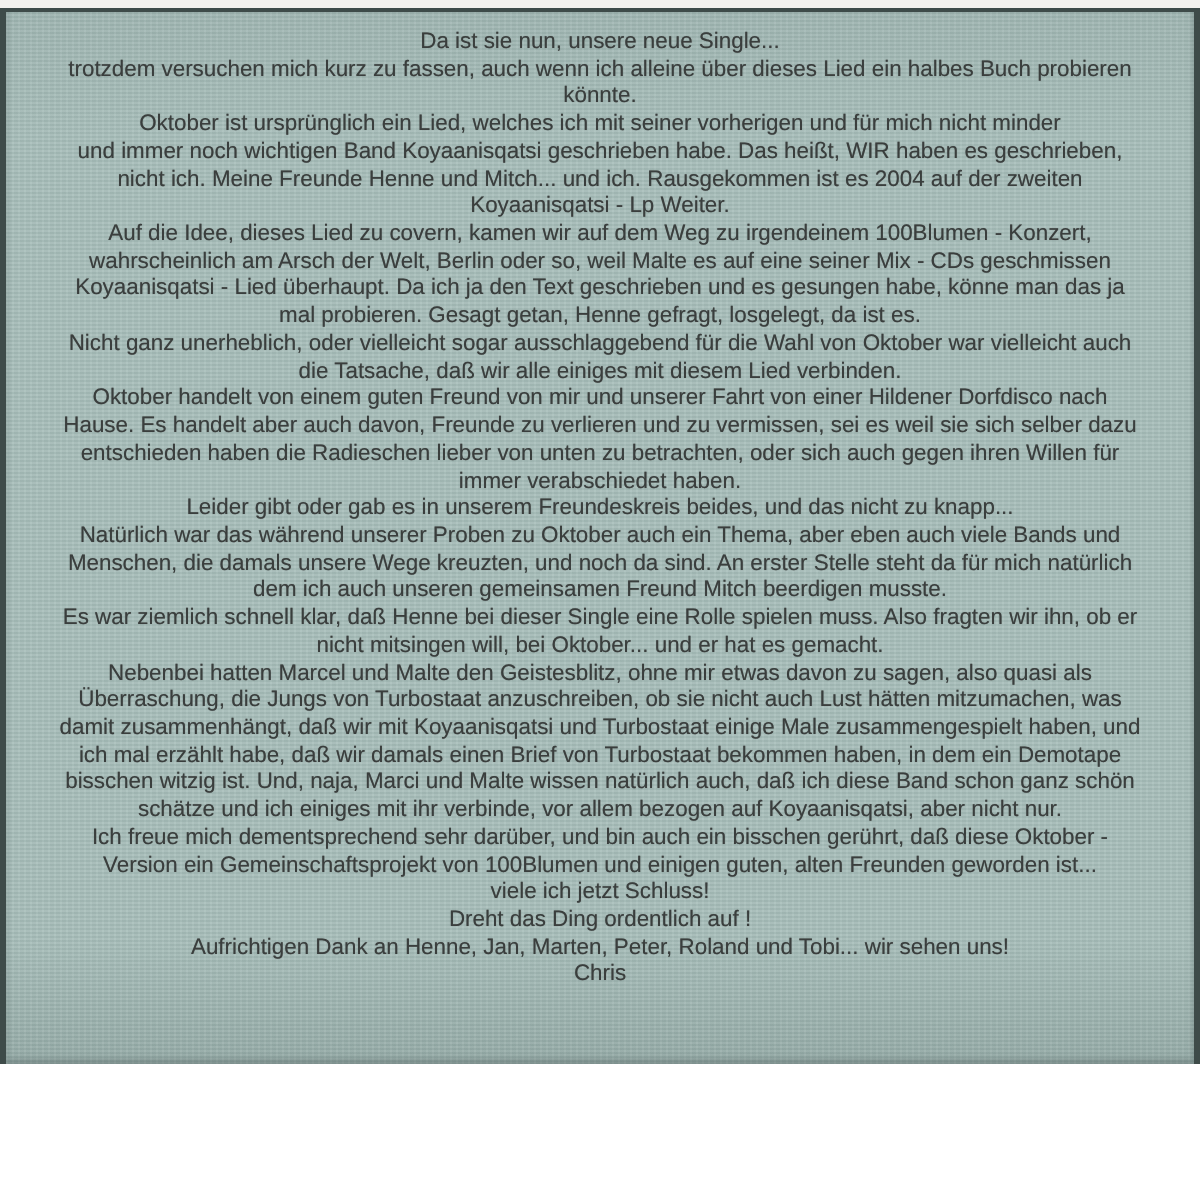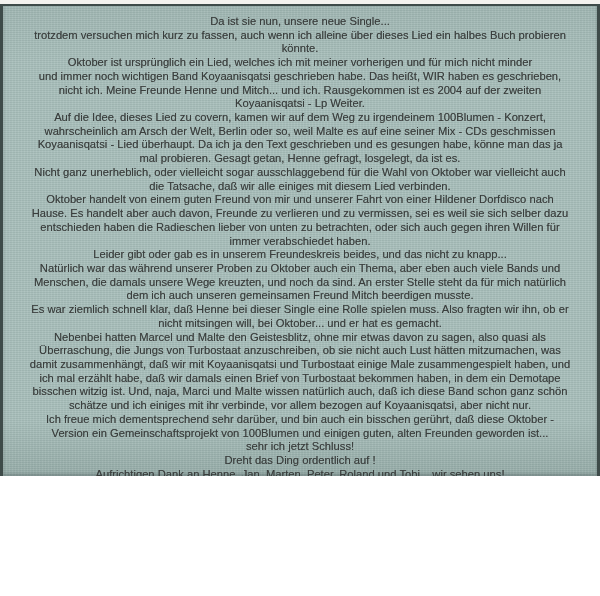--- a/index.html
+++ b/index.html
@@ -2,21 +2,21 @@
 <html style="--paper: #a9bfbb; --text: #3a3e3d; --edge-dark: #3e4b49; --scan-white: #f3f2ee;"><head>
 <meta charset="utf-8">
 <style>
   html, body {
     margin: 0;
     padding: 0;
   }
   .scan {
     position: relative;
     width: 600px;
-    height: 476px;
+    height: 532px;
     background: var(--scan-white, #f3f2ee);
     overflow: hidden;
     font-family: "Liberation Sans", sans-serif;
   }
   .page {
     position: absolute;
     top: 4px;
     left: 0;
     right: 0;
     bottom: 0;
@@ -46,21 +46,21 @@
 </style>
 </head>
 <body>
 
 <div class="scan">
   <div class="page">
     <div class="text-block">
         <div class="line">Da ist sie nun, unsere neue Single...</div>
         <div class="line">trotzdem versuchen mich kurz zu fassen, auch wenn ich alleine über dieses Lied ein halbes Buch probieren</div>
         <div class="line">könnte.</div>
-        <div class="line">Oktober ist ursprünglich ein Lied, welches ich mit meiner vorherigen und für mich nicht minder</div>
+        <div class="line">Oktober ist ursprünglich ein Lied, welches ich mit seiner vorherigen und für mich nicht minder</div>
         <div class="line">und immer noch wichtigen Band Koyaanisqatsi geschrieben habe. Das heißt, WIR haben es geschrieben,</div>
         <div class="line">nicht ich. Meine Freunde Henne und Mitch... und ich. Rausgekommen ist es 2004 auf der zweiten</div>
         <div class="line">Koyaanisqatsi - Lp Weiter.</div>
         <div class="line">Auf die Idee, dieses Lied zu covern, kamen wir auf dem Weg zu irgendeinem 100Blumen - Konzert,</div>
         <div class="line">wahrscheinlich am Arsch der Welt, Berlin oder so, weil Malte es auf eine seiner Mix - CDs geschmissen</div>
         <div class="line">Koyaanisqatsi - Lied überhaupt. Da ich ja den Text geschrieben und es gesungen habe, könne man das ja</div>
         <div class="line">mal probieren. Gesagt getan, Henne gefragt, losgelegt, da ist es.</div>
         <div class="line">Nicht ganz unerheblich, oder vielleicht sogar ausschlaggebend für die Wahl von Oktober war vielleicht auch</div>
         <div class="line">die Tatsache, daß wir alle einiges mit diesem Lied verbinden.</div>
         <div class="line">Oktober handelt von einem guten Freund von mir und unserer Fahrt von einer Hildener Dorfdisco nach</div>
@@ -74,19 +74,19 @@
         <div class="line">Es war ziemlich schnell klar, daß Henne bei dieser Single eine Rolle spielen muss. Also fragten wir ihn, ob er</div>
         <div class="line">nicht mitsingen will, bei Oktober... und er hat es gemacht.</div>
         <div class="line">Nebenbei hatten Marcel und Malte den Geistesblitz, ohne mir etwas davon zu sagen, also quasi als</div>
         <div class="line">Überraschung, die Jungs von Turbostaat anzuschreiben, ob sie nicht auch Lust hätten mitzumachen, was</div>
         <div class="line">damit zusammenhängt, daß wir mit Koyaanisqatsi und Turbostaat einige Male zusammengespielt haben, und</div>
         <div class="line">ich mal erzählt habe, daß wir damals einen Brief von Turbostaat bekommen haben, in dem ein Demotape</div>
         <div class="line">bisschen witzig ist. Und, naja, Marci und Malte wissen natürlich auch, daß ich diese Band schon ganz schön</div>
         <div class="line">schätze und ich einiges mit ihr verbinde, vor allem bezogen auf Koyaanisqatsi, aber nicht nur.</div>
         <div class="line">Ich freue mich dementsprechend sehr darüber, und bin auch ein bisschen gerührt, daß diese Oktober -</div>
         <div class="line">Version ein Gemeinschaftsprojekt von 100Blumen und einigen guten, alten Freunden geworden ist...</div>
-        <div class="line">sehr ich jetzt Schluss!</div>
+        <div class="line">viele ich jetzt Schluss!</div>
         <div class="line">Dreht das Ding ordentlich auf !</div>
         <div class="line">Aufrichtigen Dank an Henne, Jan, Marten, Peter, Roland und Tobi... wir sehen uns!</div>
         <div class="line">Chris</div>
       </div>
   </div>
 </div>
 
 </body></html>

